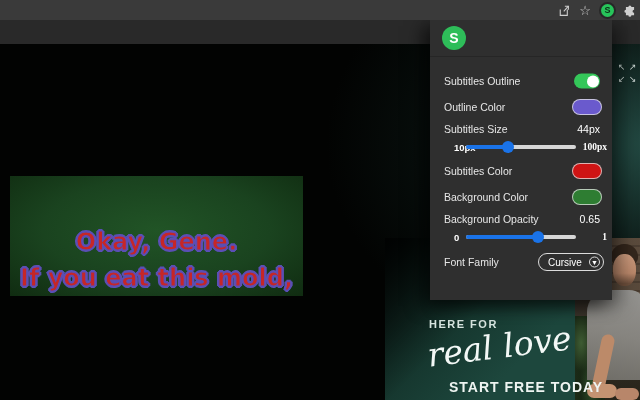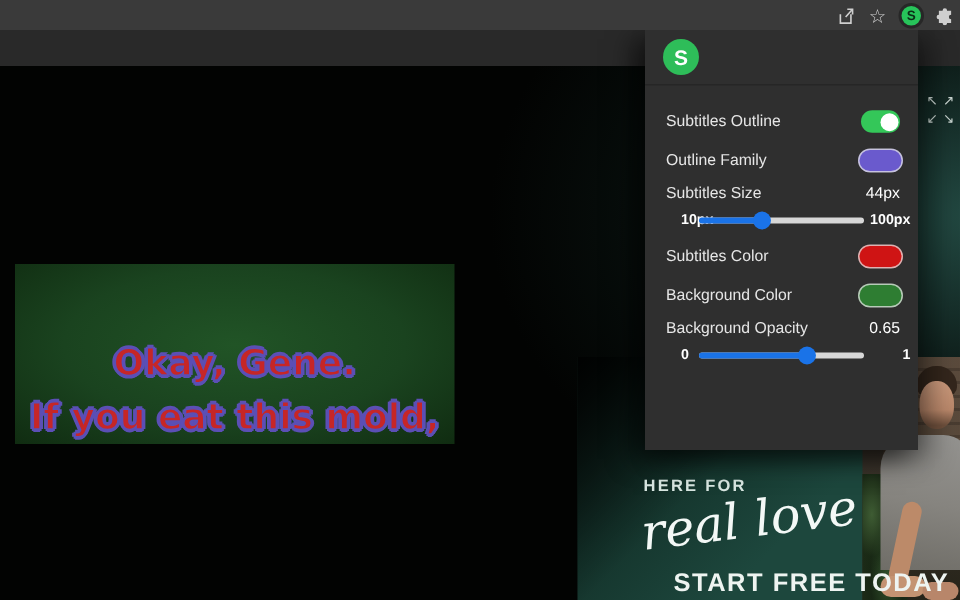--- a/index.html
+++ b/index.html
@@ -35,21 +35,21 @@
                   -1px -1px #5b4fb5,1px -1px #5b4fb5,-1px 1px #5b4fb5,1px 1px #5b4fb5;}
 
   
   .ad{position:absolute;left:385px;top:238px;width:255px;height:162px;z-index:5;
       background:linear-gradient(135deg,#07100d 0%,#14332b 32%,#1d473d 62%,#1d473d 100%);overflow:hidden;}
   .ad-fade{position:absolute;left:0;top:0;width:100%;height:100%;
       background:linear-gradient(135deg,rgba(0,0,0,.9) 0%,rgba(0,0,0,0) 40%);}
   .ad-here{position:absolute;left:27px;top:80px;color:#d8e6e1;font-weight:bold;font-size:11px;letter-spacing:1.5px;margin-left:17px;}
   .ad-script{position:absolute;left:42px;top:88px;width:160px;color:#f3f8f6;
       font-family:"DejaVu Serif", serif;font-style:italic;font-size:33px;transform:rotate(-7deg);}
-  .ad-cta{position:absolute;left:64px;top:141px;color:#eef4f1;font-weight:bold;font-size:17px;letter-spacing:1px;}
+  .ad-cta{position:absolute;left:64px;top:141px;color:#eef4f1;font-weight:bold;font-size:14px;letter-spacing:1px;}
 
   
   .photo{position:absolute;left:190px;top:0;width:65px;height:162px;overflow:hidden;
       background:linear-gradient(180deg,#4c4238 0%,#3c352c 45%,#262319 100%);}
   .wall{position:absolute;left:14px;top:0;width:55px;height:70px;
       background:repeating-linear-gradient(180deg,#5d4c3d 0 7px,#4a3c30 7px 9px);opacity:.85;}
   .plants{position:absolute;left:-4px;top:78px;width:34px;height:90px;
       background:radial-gradient(18px 40px at 30% 30%,#3e5c33 0%,rgba(26,43,22,.4) 70%,transparent 100%),
                  radial-gradient(16px 50px at 60% 75%,#2f4f2a 0%,rgba(20,36,18,.5) 70%,transparent 100%),#1c2a17;}
   .hair{position:absolute;left:36px;top:6px;width:27px;height:20px;border-radius:13px 13px 6px 6px;background:#33261c;}
@@ -71,21 +71,21 @@
         color:#f1f1f1;font-size:12.5px;}
   .row{position:absolute;left:0;width:100%;height:18px;}
   .row-label{position:absolute;left:14px;top:50%;transform:translateY(-50%);color:#e6e6e6;font-size:10.5px;}
   .row-value{position:absolute;right:12px;top:50%;transform:translateY(-50%);color:#fff;font-size:10.5px;}
   .toggle{position:absolute;right:12px;top:50%;transform:translateY(-50%);width:26px;height:15px;border-radius:8px;background:#34c759;}
   .toggle-knob{position:absolute;right:1.5px;top:1.5px;width:12px;height:12px;border-radius:50%;background:#fff;}
   .swatch{position:absolute;right:10px;top:50%;transform:translateY(-50%);width:30px;height:16px;border-radius:8px;
           border:1px solid rgba(230,230,230,.75);}
   .slider-row{position:absolute;left:0;width:100%;height:18px;}
   .sl-min{position:absolute;left:24px;top:50%;transform:translateY(-50%);color:#fff;font-size:9.5px;font-weight:bold;}
-  .sl-max{position:absolute;right:5px;top:50%;transform:translateY(-50%);color:#fff;font-size:9.5px;font-weight:bold;}
+  .sl-max{position:absolute;right:5px;top:50%;transform:translateY(-50%);color:#fff;font-size:9.5px;font-weight:bold;font-family:Liberation Serif, serif;}
   .sl-track{position:absolute;left:36px;top:50%;transform:translateY(-50%);width:110px;height:4px;border-radius:2px;background:#d7d7d7;}
   .sl-fill{position:absolute;left:0;top:0;height:100%;border-radius:2px;background:#1a73e8;}
   .sl-thumb{position:absolute;top:50%;transform:translate(-50%,-50%);width:12px;height:12px;border-radius:50%;background:#1a73e8;}
   .select{position:absolute;right:8px;top:50%;transform:translateY(-50%);width:66px;height:18px;border:1px solid #dcdcdc;
           border-radius:9px;background:#2f2f2f;color:#fff;font-size:10px;display:flex;align-items:center;padding-left:9px;}
   .chev-circle{position:absolute;right:3px;top:50%;transform:translateY(-50%);width:11px;height:11px;border:1px solid #dcdcdc;
           border-radius:50%;display:flex;align-items:center;justify-content:center;color:#fff;font-size:7px;line-height:1;}
 </style>
 </head>
 <body>
@@ -152,21 +152,21 @@
     </div>
 
     <div class="row" style="top:52px;">
       <span class="row-label">Subtitles Outline</span>
       <span class="toggle">
           <span class="toggle-knob"></span>
         </span>
     </div>
 
     <div class="row" style="top:78px;">
-      <span class="row-label">Outline Family</span>
+      <span class="row-label">Outline Color</span>
       <span class="swatch" style="background: rgb(106, 90, 205);"></span>
     </div>
 
     <div class="row" style="top:100px;">
       <span class="row-label">Subtitles Size</span>
       <span class="row-value">44px</span>
     </div>
     <div class="slider-row" style="top:118px;">
       <span class="sl-min">10px</span>
       <span class="sl-track">
@@ -192,15 +192,22 @@
     </div>
     <div class="slider-row" style="top:208px;">
       <span class="sl-min">0</span>
       <span class="sl-track">
         <span class="sl-fill" style="width: 65%;"></span>
         <span class="sl-thumb" style="left: 65%;"></span>
       </span>
       <span class="sl-max">1</span>
     </div>
 
+    <div class="row" style="top:232px;height:20px;">
+      <span class="row-label">Font Family</span>
+      <span class="select">
+        <span>Cursive</span>
+        <span class="chev-circle">▼</span>
+      </span>
+    </div>
   </div>
 
 </div>
 
 </body></html>

